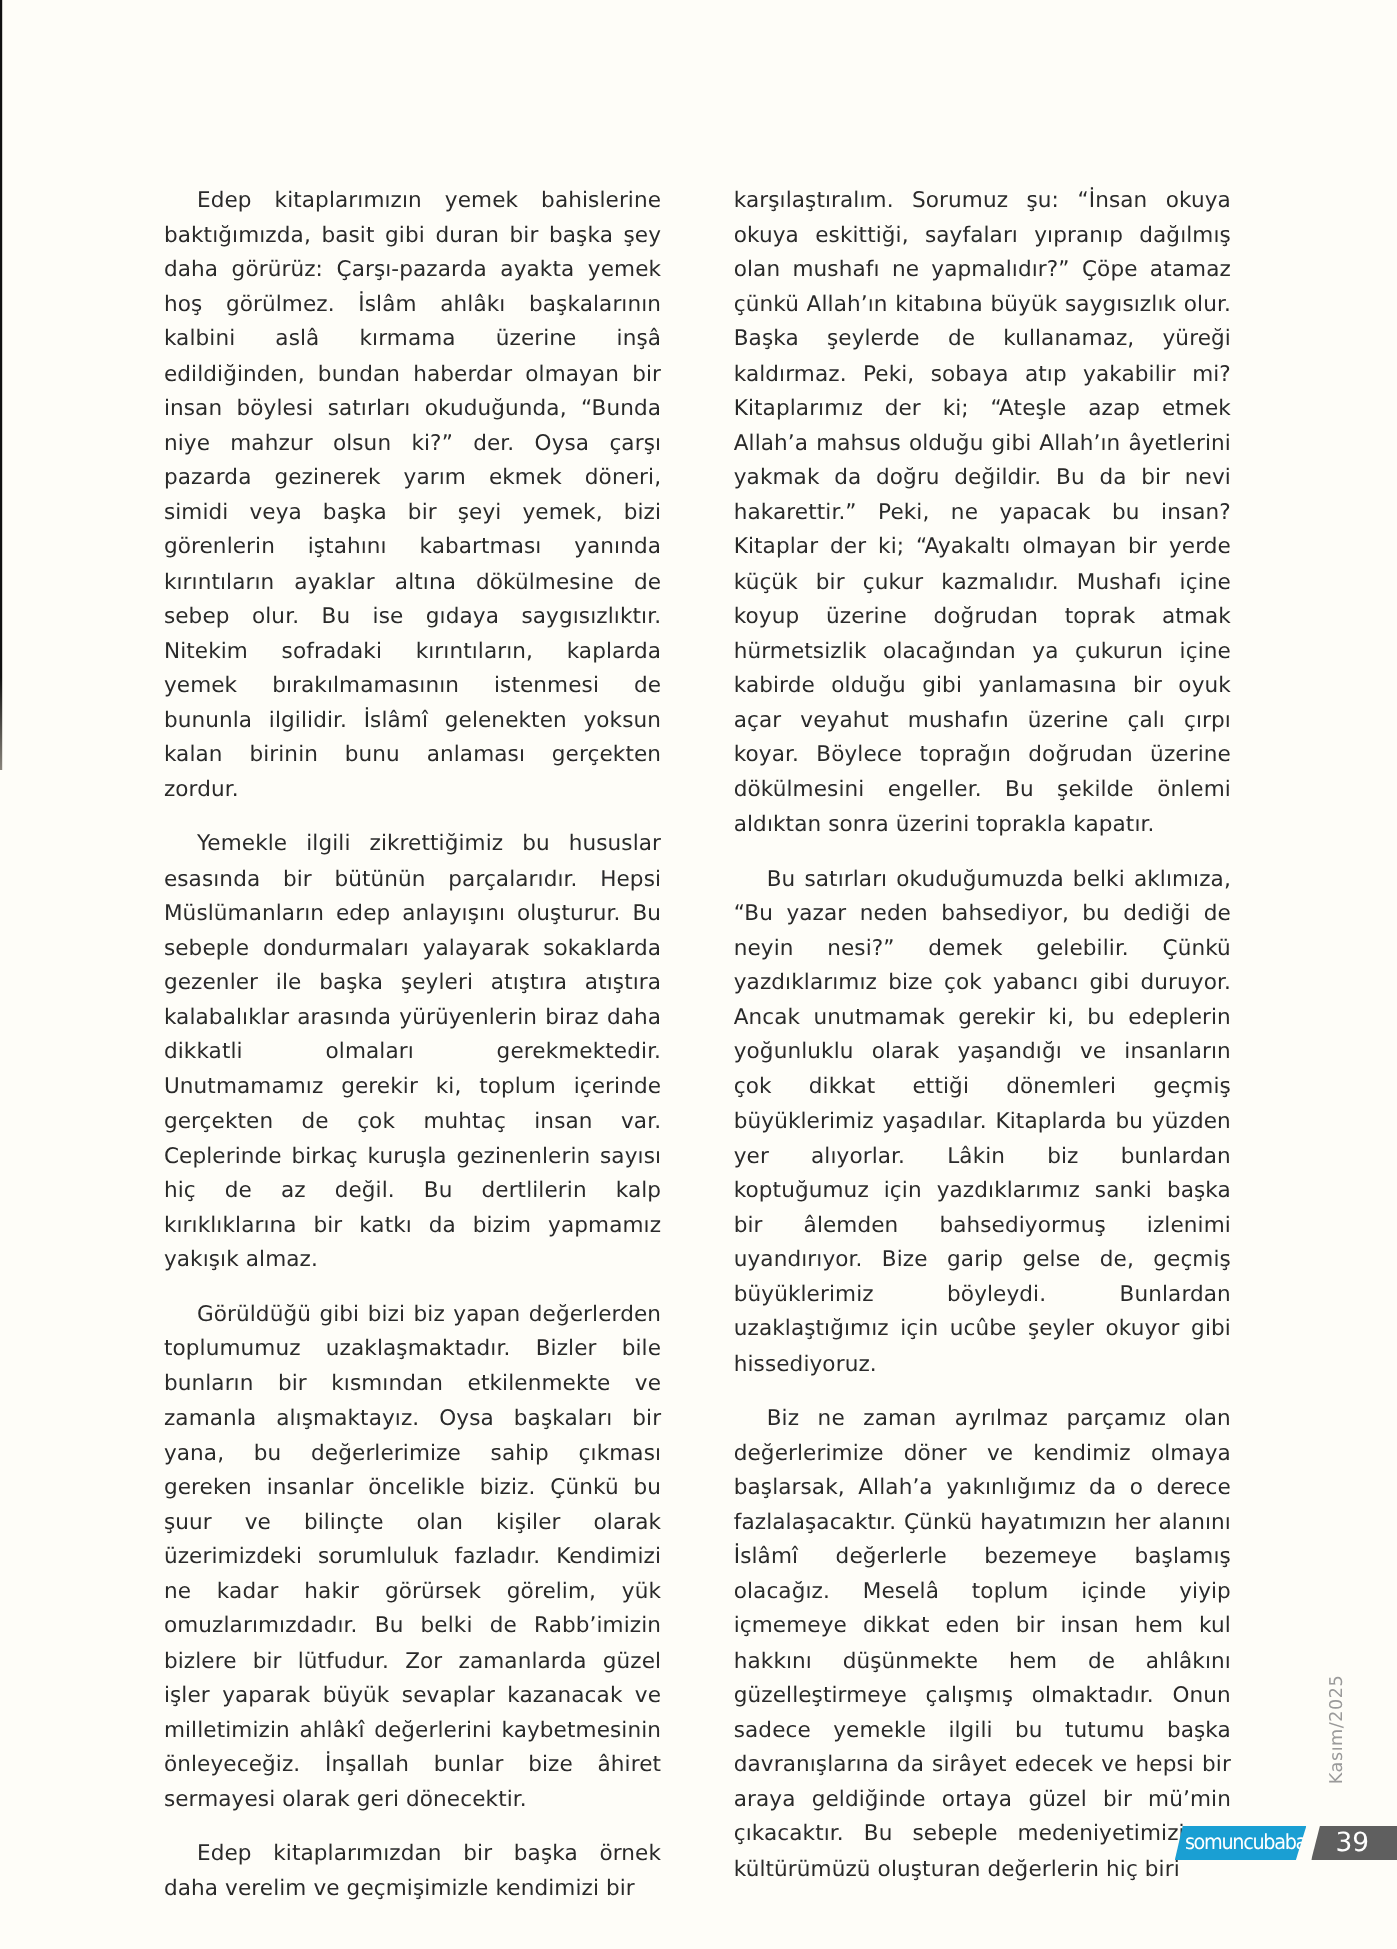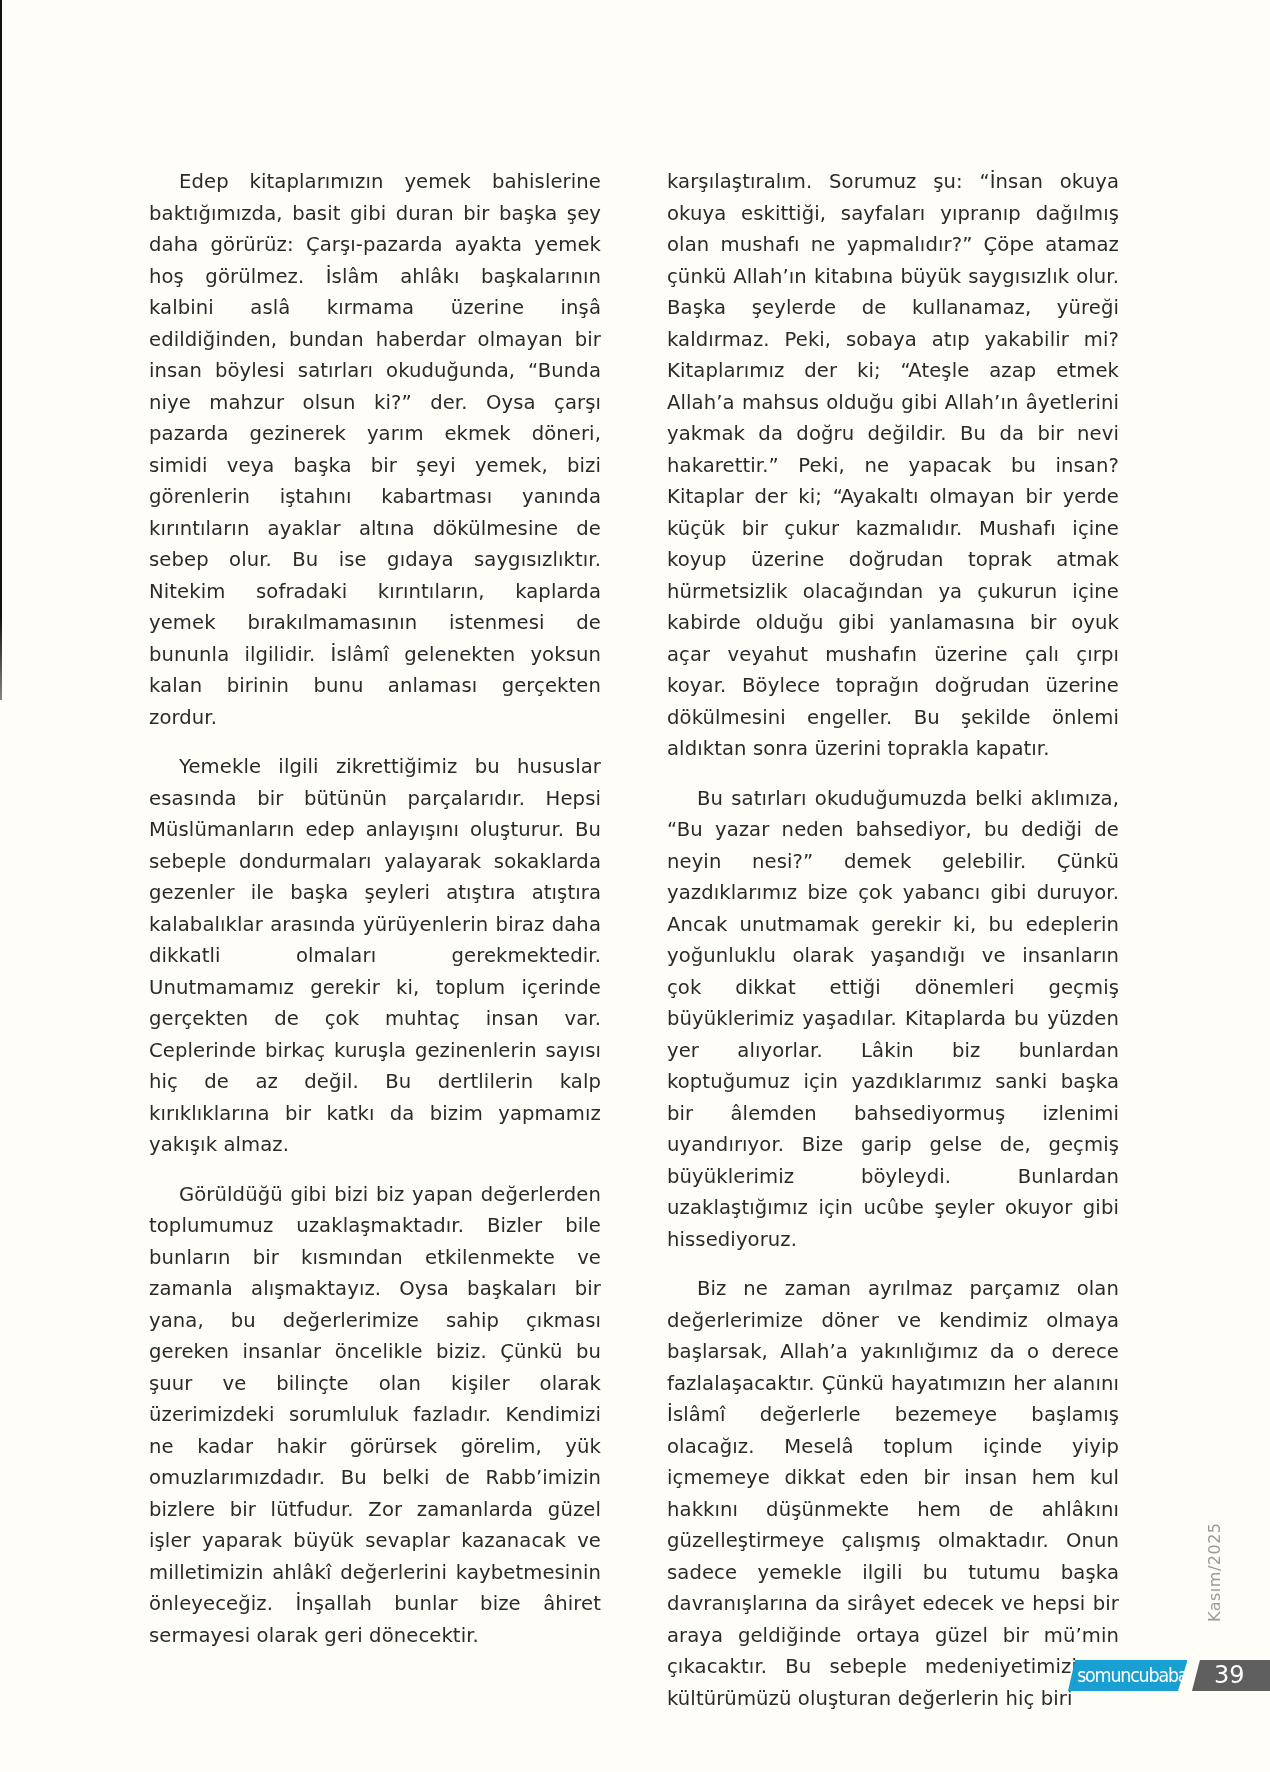--- a/index.html
+++ b/index.html
@@ -52,20 +52,21 @@
 </style>
 </head>
 <body>
 
 <div class="edge-line"></div>
 
 <div class="column col-left">
   <p>Edep kitaplarımızın yemek bahislerine baktığımızda, basit gibi duran bir başka şey daha görürüz: Çarşı-pazarda ayakta yemek hoş görülmez. İslâm ahlâkı başkalarının kalbini aslâ kırmama üzerine inşâ edildiğinden, bundan haberdar olmayan bir insan böylesi satırları okuduğunda, “Bunda niye mahzur olsun ki?” der. Oysa çarşı pazarda gezinerek yarım ekmek döneri, simidi veya başka bir şeyi yemek, bizi görenlerin iştahını kabartması yanında kırıntıların ayaklar altına dökülmesine de sebep olur. Bu ise gıdaya saygısızlıktır. Nitekim sofradaki kırıntıların, kaplarda yemek bırakılmamasının istenmesi de bununla ilgilidir. İslâmî gelenekten yoksun kalan birinin bunu anlaması gerçekten zordur.</p>
   <p>Yemekle ilgili zikrettiğimiz bu hususlar esasında bir bütünün parçalarıdır. Hepsi Müslümanların edep anlayışını oluşturur. Bu sebeple dondurmaları yalayarak sokaklarda gezenler ile başka şeyleri atıştıra atıştıra kalabalıklar arasında yürüyenlerin biraz daha dikkatli olmaları gerekmektedir. Unutmamamız gerekir ki, toplum içerinde gerçekten de çok muhtaç insan var. Ceplerinde birkaç kuruşla gezinenlerin sayısı hiç de az değil. Bu dertlilerin kalp kırıklıklarına bir katkı da bizim yapmamız yakışık almaz.</p>
   <p>Görüldüğü gibi bizi biz yapan değerlerden toplumumuz uzaklaşmaktadır. Bizler bile bunların bir kısmından etkilenmekte ve zamanla alışmaktayız. Oysa başkaları bir yana, bu değerlerimize sahip çıkması gereken insanlar öncelikle biziz. Çünkü bu şuur ve bilinçte olan kişiler olarak üzerimizdeki sorumluluk fazladır. Kendimizi ne kadar hakir görürsek görelim, yük omuzlarımızdadır. Bu belki de Rabb’imizin bizlere bir lütfudur. Zor zamanlarda güzel işler yaparak büyük sevaplar kazanacak ve milletimizin ahlâkî değerlerini kaybetmesinin önleyeceğiz. İnşallah bunlar bize âhiret sermayesi olarak geri dönecektir.</p>
+  <p>Edep kitaplarımızdan bir başka örnek daha verelim ve geçmişimizle kendimizi bir</p>
 </div>
 
 <div class="column col-right">
   <p class="no-indent">karşılaştıralım. Sorumuz şu: “İnsan okuya okuya eskittiği, sayfaları yıpranıp dağılmış olan mushafı ne yapmalıdır?” Çöpe atamaz çünkü Allah’ın kitabına büyük saygısızlık olur. Başka şeylerde de kullanamaz, yüreği kaldırmaz. Peki, sobaya atıp yakabilir mi? Kitaplarımız der ki; “Ateşle azap etmek Allah’a mahsus olduğu gibi Allah’ın âyetlerini yakmak da doğru değildir. Bu da bir nevi hakarettir.” Peki, ne yapacak bu insan? Kitaplar der ki; “Ayakaltı olmayan bir yerde küçük bir çukur kazmalıdır. Mushafı içine koyup üzerine doğrudan toprak atmak hürmetsizlik olacağından ya çukurun içine kabirde olduğu gibi yanlamasına bir oyuk açar veyahut mushafın üzerine çalı çırpı koyar. Böylece toprağın doğrudan üzerine dökülmesini engeller. Bu şekilde önlemi aldıktan sonra üzerini toprakla kapatır.</p>
   <p>Bu satırları okuduğumuzda belki aklımıza, “Bu yazar neden bahsediyor, bu dediği de neyin nesi?” demek gelebilir. Çünkü yazdıklarımız bize çok yabancı gibi duruyor. Ancak unutmamak gerekir ki, bu edeplerin yoğunluklu olarak yaşandığı ve insanların çok dikkat ettiği dönemleri geçmiş büyüklerimiz yaşadılar. Kitaplarda bu yüzden yer alıyorlar. Lâkin biz bunlardan koptuğumuz için yazdıklarımız sanki başka bir âlemden bahsediyormuş izlenimi uyandırıyor. Bize garip gelse de, geçmiş büyüklerimiz böyleydi. Bunlardan uzaklaştığımız için ucûbe şeyler okuyor gibi hissediyoruz.</p>
   <p>Biz ne zaman ayrılmaz parçamız olan değerlerimize döner ve kendimiz olmaya başlarsak, Allah’a yakınlığımız da o derece fazlalaşacaktır. Çünkü hayatımızın her alanını İslâmî değerlerle bezemeye başlamış olacağız. Meselâ toplum içinde yiyip içmemeye dikkat eden bir insan hem kul hakkını düşünmekte hem de ahlâkını güzelleştirmeye çalışmış olmaktadır. Onun sadece yemekle ilgili bu tutumu başka davranışlarına da sirâyet edecek ve hepsi bir araya geldiğinde ortaya güzel bir mü’min çıkacaktır. Bu sebeple medeniyetimizi ve kültürümüzü oluşturan değerlerin hiç biri</p>
 </div>
 
 <div class="date-vertical">Kasım/2025</div>
 

